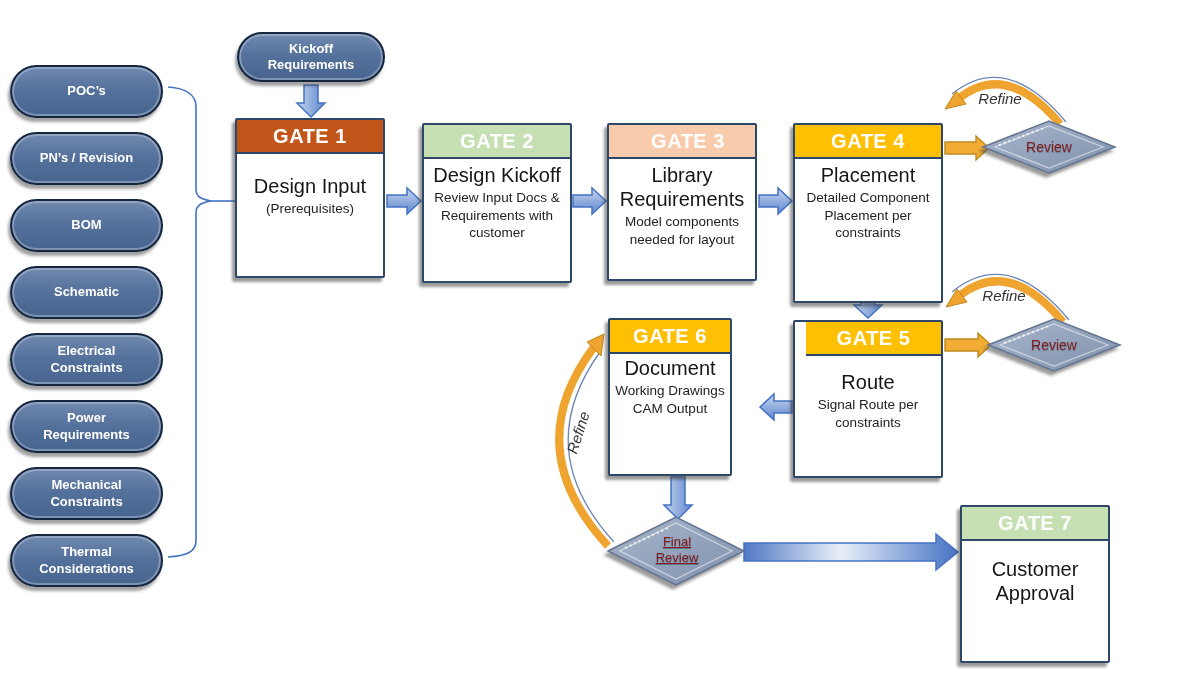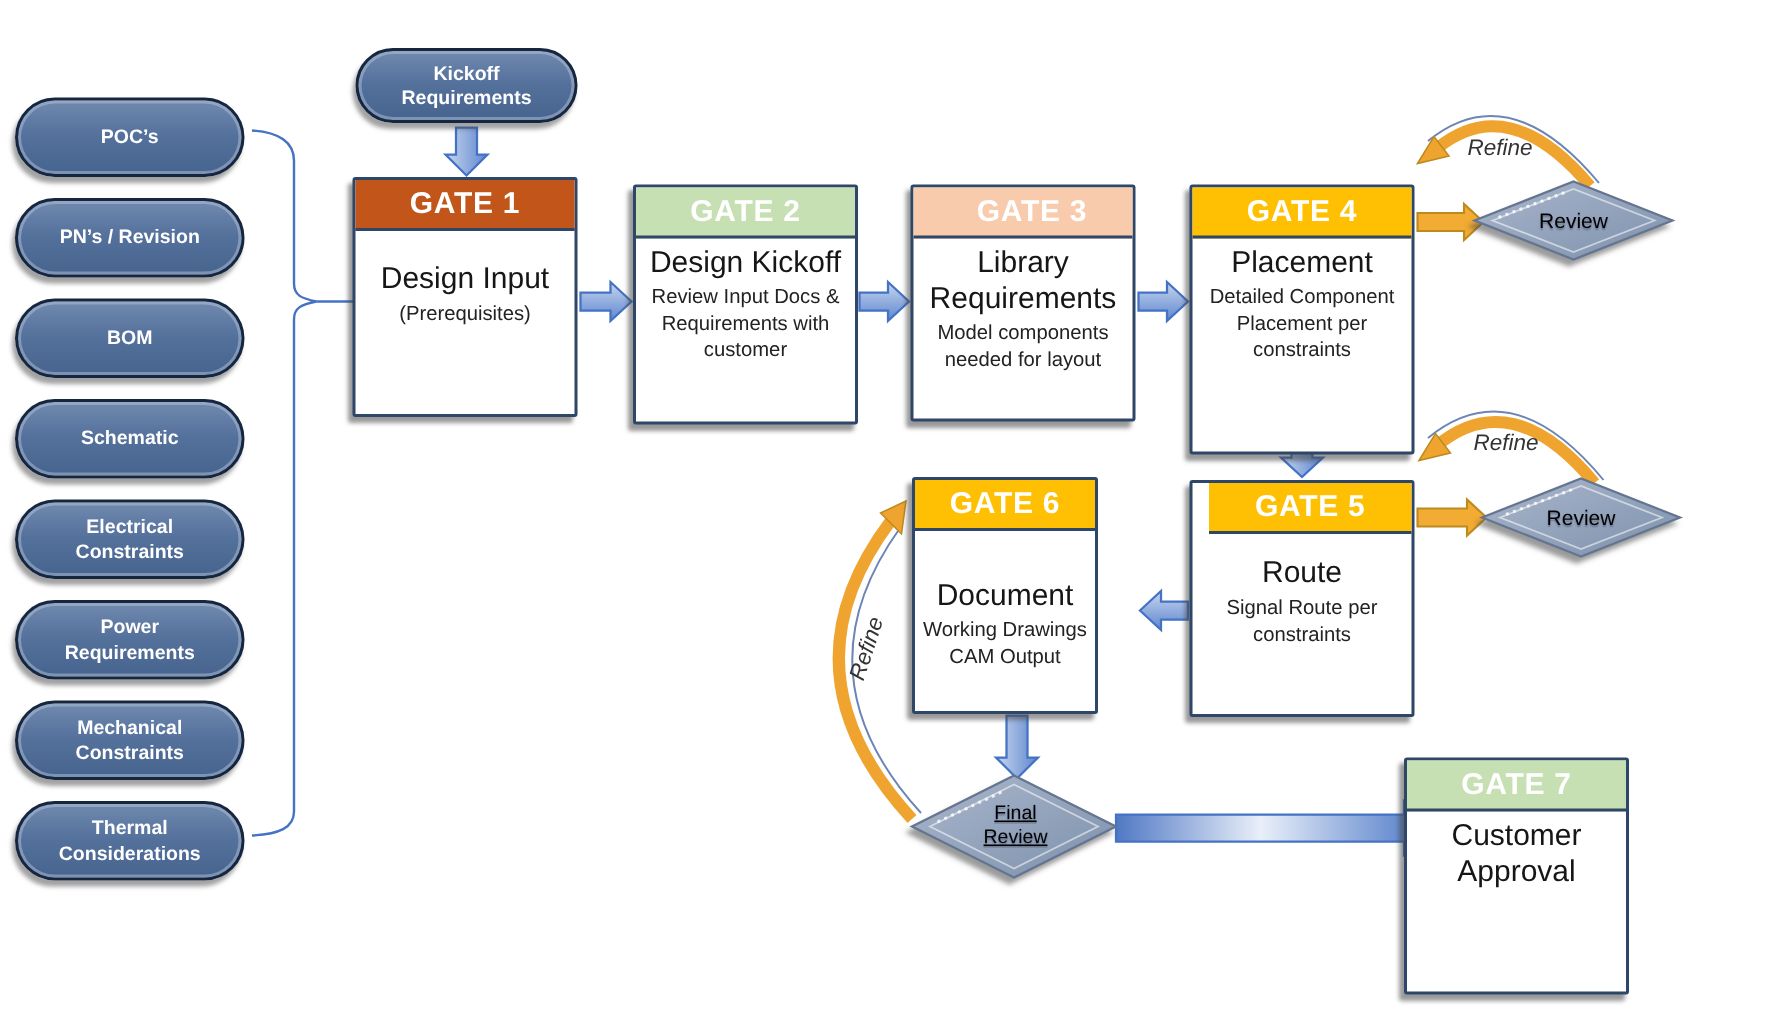--- a/index.html
+++ b/index.html
@@ -31,21 +31,21 @@
     border-bottom:2px solid #2E4667;
     color:#ffffff;font-size:20px;font-weight:700;letter-spacing:.5px;
   }
   .gate-body{padding:4px 4px 0 4px;text-align:center;}
   .gate-body.pt-lg{padding-top:20px;}
   .gate-title{font-size:20px;font-weight:500;color:#161616;line-height:1.2;}
   .gate-sub{font-size:13.5px;color:#222222;line-height:1.3;margin-top:2px;}
 
   
   .dlabel{
-    position:absolute;text-align:center;color:#000000;font-size:14px;line-height:1.25;
+    position:absolute;text-align:center;color:#7f1d1d;font-size:14px;line-height:1.25;
     text-shadow:0 1px 1px rgba(40,50,70,.4);
   }
   .dlabel.small{font-size:13px;text-decoration:underline;}
 
   
   .refine{
     position:absolute;font-style:italic;font-weight:500;font-size:15px;color:#333333;
     width:64px;text-align:center;
   }
   .refine.rot{transform:rotate(-72deg);}
@@ -203,31 +203,31 @@
     <div class="gate-body" style="padding-top:14px">
       <div class="gate-title">Route</div>
       <div class="gate-sub">Signal Route per constraints</div>
     </div>
   </div>
 
   <div class="gate" style="left:608px;top:318px;width:124px;height:158px">
     <div class="gate-header" style="background: rgb(255, 192, 3);">
         <span>GATE 6</span>
       </div>
-    <div class="gate-body" style="padding-top:31px">
+    <div class="gate-body" style="padding-top:2px">
       <div class="gate-title">Document</div>
       <div class="gate-sub">Working Drawings CAM Output</div>
     </div>
   </div>
 
-  <div class="gate" style="left:936px;top:505px;width:150px;height:158px">
+  <div class="gate" style="left:960px;top:505px;width:150px;height:158px">
     <div class="gate-header" style="background: rgb(198, 224, 180);">
         <span>GATE 7</span>
       </div>
-    <div class="gate-body" style="padding-top:4px">
+    <div class="gate-body" style="padding-top:16px">
       <div class="gate-title">Customer Approval</div>
       <div class="gate-sub"></div>
     </div>
   </div>
 
   <div class="dlabel" style="left:1009px;top:139px;width:80px">Review</div>
   <div class="dlabel" style="left:1014px;top:337px;width:80px">Review</div>
   <div class="dlabel small" style="left:644px;top:534px;width:66px">Final Review</div>
 
   <div class="refine" style="left:968px;top:90px">Refine</div>

